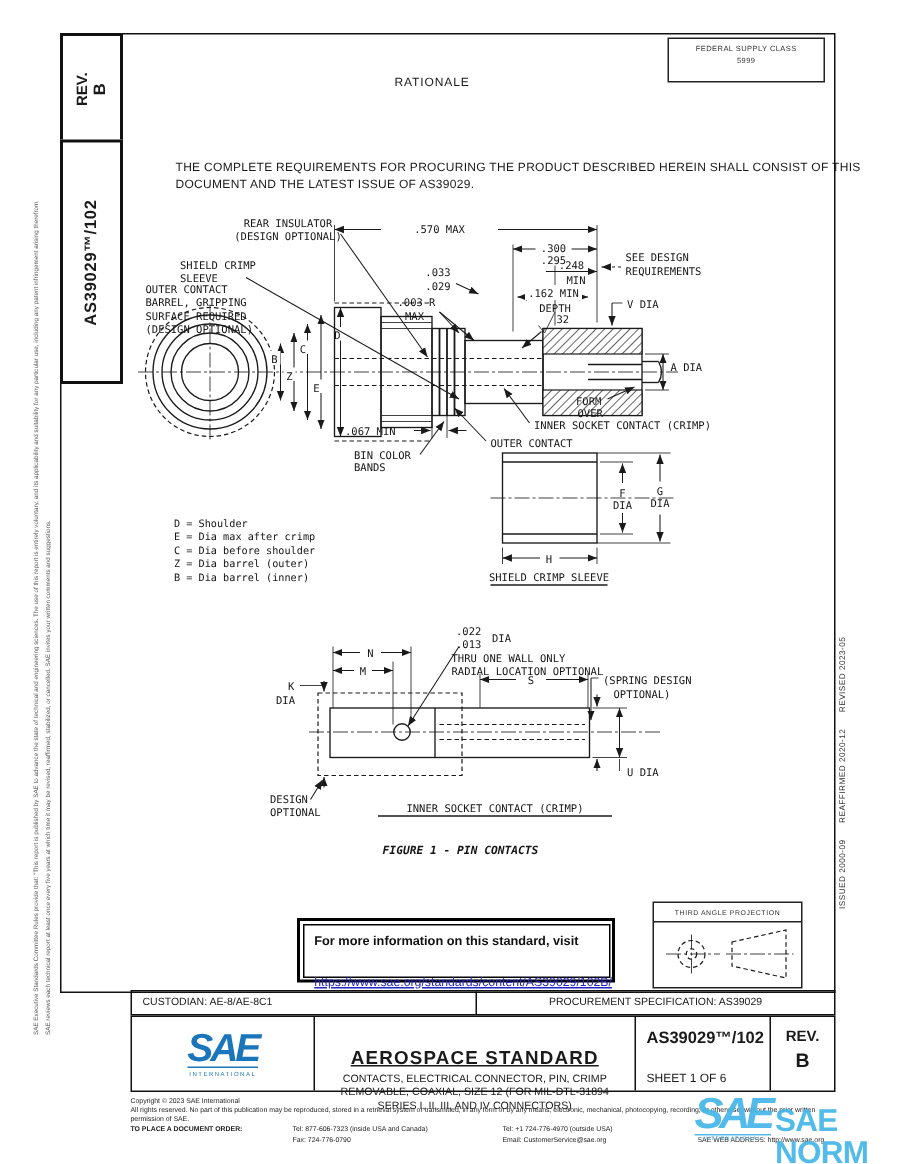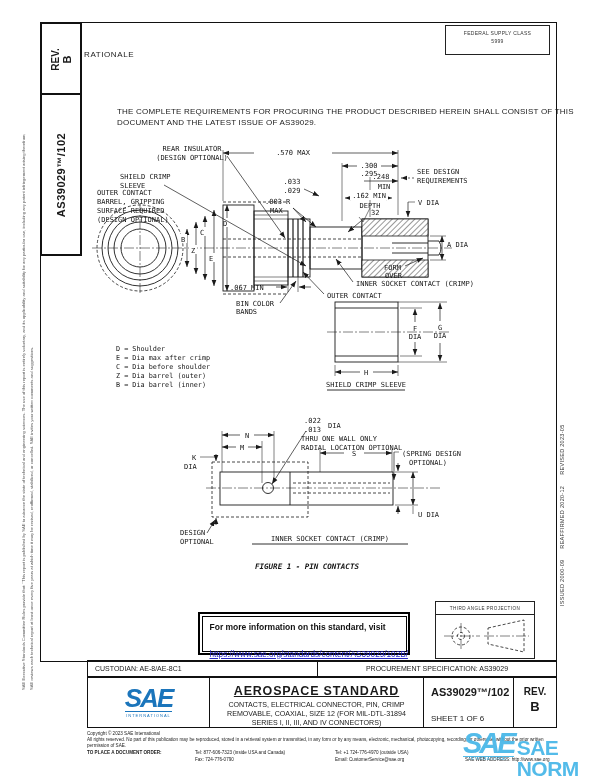--- a/index.html
+++ b/index.html
@@ -21,21 +21,21 @@
   .rev-l2 { font-weight:bold; font-size:11px; }
   .docnum-v { font-weight:bold; font-size:11px; letter-spacing:.5px; }
 
   .frame { position:absolute; left:40px; top:22px; width:517px; height:640px;
            border:1.5px solid #111; box-sizing:border-box; }
 
   .supplybox { position:absolute; left:445px; top:25px; width:105px; height:30px;
                border:1px solid #222; box-sizing:border-box; text-align:center;
                font-size:5px; line-height:1.5; padding-top:4px; color:#333; letter-spacing:.3px; }
 
-  .h-center { position:absolute; left:84px; width:440px; text-align:left;
+  .h-center { position:absolute; left:68px; width:440px; text-align:center;
               font-size:8px; letter-spacing:.6px; }
   .h-body   { position:absolute; left:93px; width:458px; font-size:8px; line-height:1.35;
               letter-spacing:.2px; }
 
   
   svg text { font-family:"DejaVu Sans Mono", monospace; font-size:7px; fill:#151515; }
   svg .t-small { font-size:6.8px; }
   svg .t-cap { font-size:7.5px; font-style:italic; font-weight:bold; }
   .ln   { fill:none; stroke:#1a1a1a; stroke-width:.9; }
   .lnT  { fill:none; stroke:#1a1a1a; stroke-width:1.2; }
@@ -62,21 +62,21 @@
   .adminrow { position:absolute; left:87px; top:660px; width:470px; height:17px;
               border:1.5px solid #111; box-sizing:border-box; display:flex; font-size:7px; }
   .admin-left { width:230px; border-right:1.5px solid #111; box-sizing:border-box;
                 display:flex; align-items:center; padding-left:7px; }
   .admin-right { flex:1; display:flex; align-items:center; justify-content:center; }
 
   .titleblock { position:absolute; left:87px; top:677px; width:470px; height:51px;
                 border:1.5px solid #111; box-sizing:border-box; display:flex; }
   .tb-cell { box-sizing:border-box; height:100%; }
   .tb-logo { width:122px; border-right:1.5px solid #111; display:flex; align-items:center; justify-content:center; }
-  .tb-mid  { width:214px; border-right:1.5px solid #111; text-align:center; padding-top:6px; }
+  .tb-mid  { width:214px; border-right:1.5px solid #111; text-align:center; padding-top:20px; }
   .tb-doc  { width:90px; border-right:1.5px solid #111; padding:8px 0 0 7px; }
   .tb-rev  { flex:1; text-align:center; padding-top:8px; }
   .tb-kind { font-size:12.5px; font-weight:bold; text-decoration:underline; letter-spacing:.8px; }
   .tb-title { font-size:7.1px; line-height:1.25; margin-top:3px; padding:0 8px; }
   .tb-num { font-size:11px; font-weight:bold; }
   .tb-sheet { font-size:8px; margin-top:16px; }
   .tb-revl { font-size:10px; font-weight:bold; }
   .tb-revv { font-size:13px; font-weight:bold; margin-top:2px; }
 
   .sae-logo { text-align:center; }

